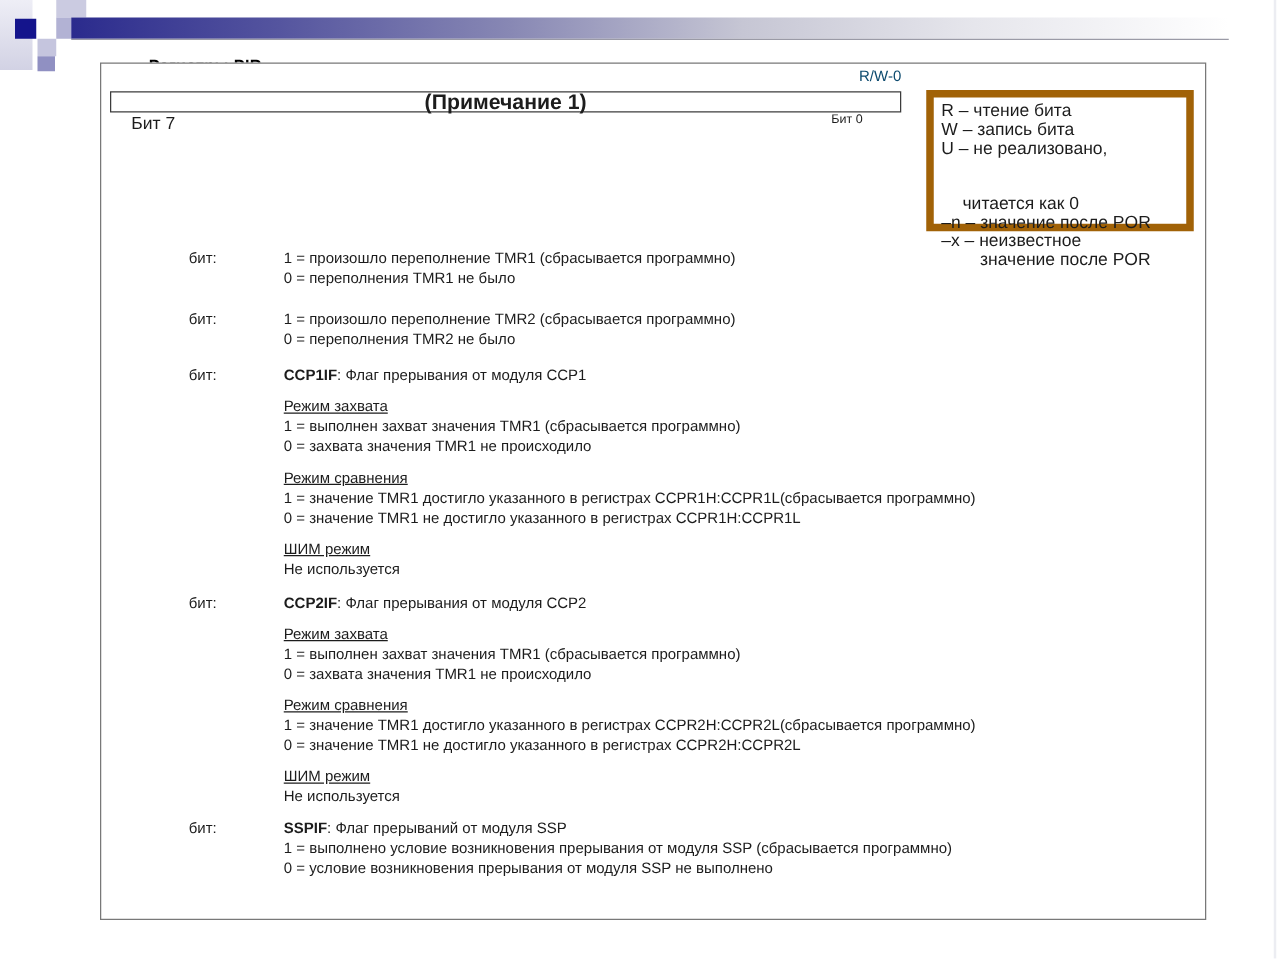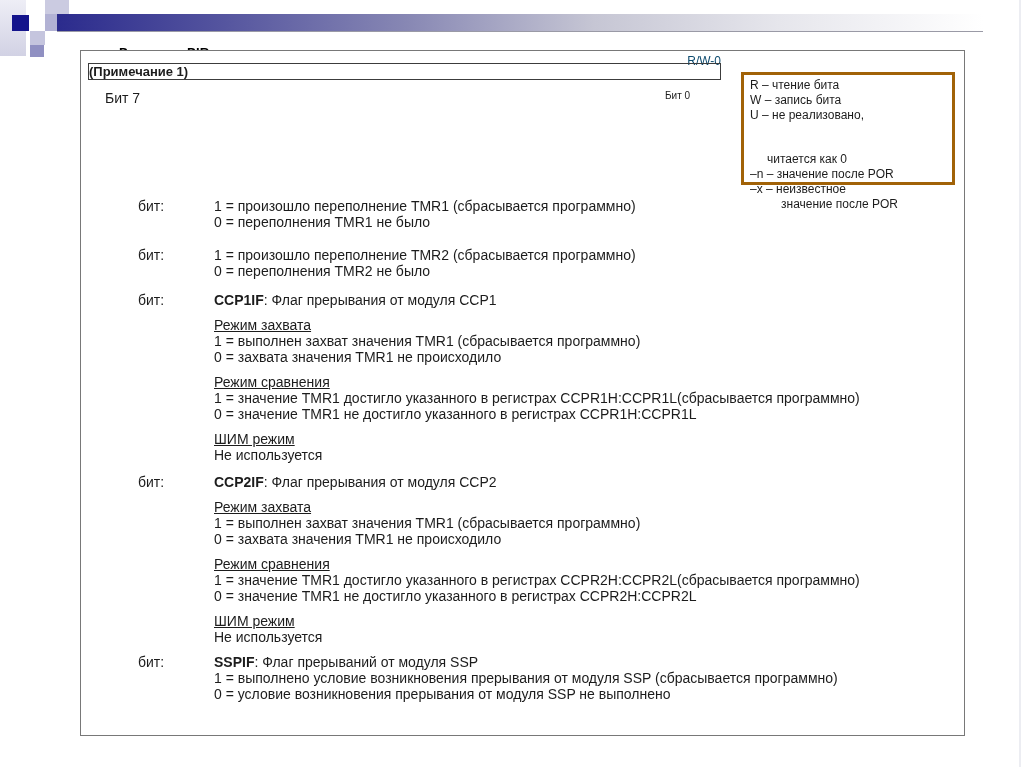--- a/index.html
+++ b/index.html
@@ -39,42 +39,42 @@
     width: 883px; height: 684px;
     border: 1px solid #787878; background: #fff;
     font-size: 12px;
   }
 
   .rw-label {
     position: absolute; left: 7px; top: 3px; width: 633px;
     text-align: right; font-size: 12px; color: #0c4a6e;
   }
   .reg-note-box {
-    position: absolute; left: 7px; top: 12px; width: 631px; height: 15px;
-    border: 1px solid #3c3c3c; 
-    font-weight: bold; font-size: 13px; line-height: 15px;
+    position: absolute; left: 7px; top: 22px; width: 631px; height: 15px;
+    border: 1px solid #3c3c3c; text-align: center;
+    font-weight: bold; font-size: 17px; line-height: 15px;
   }
   .bit7 { position: absolute; left: 24px;  top: 39px; font-size: 14px; }
   .bit0 { position: absolute; left: 584px; top: 39px; font-size: 10px; }
 
   
   .legend-box {
     position: absolute; left: 660px; top: 21px;
     box-sizing: border-box; width: 214px; height: 113px;
-    border: 3px solid #a16207;
+    border: 6px solid #a16207;
     padding: 3px 2px 0 6px;
-    font-size: 12px; line-height: 15.2px; white-space: nowrap;
+    font-size: 14px; line-height: 15.2px; white-space: nowrap;
   }
   .legend-line.ind1 { padding-left: 17px; margin-top: 28px; }
   .legend-line.ind2 { padding-left: 31px; }
 
   
   .bits {
-    position: absolute; left: 57px; top: 147px; right: 6px;
-    font-size: 14px; line-height: 16px;
+    position: absolute; left: 70px; top: 147px; right: 6px;
+    font-size: 12px; line-height: 16px;
   }
   .bit-block { display: flex; }
   .bit-block:nth-child(1) { margin-bottom: 17px; }
   .bit-block:nth-child(2) { margin-bottom: 13px; }
   .bit-block:nth-child(3) { margin-bottom: 11px; }
   .bit-block:nth-child(4) { margin-bottom: 9px; }
   .bit-label { width: 76px; flex: none; }
   .bit-body  { flex: 1; white-space: nowrap; }
   .bit-name  { font-weight: bold; }
   .line.u    { text-decoration: underline; margin-top: 9px; }

